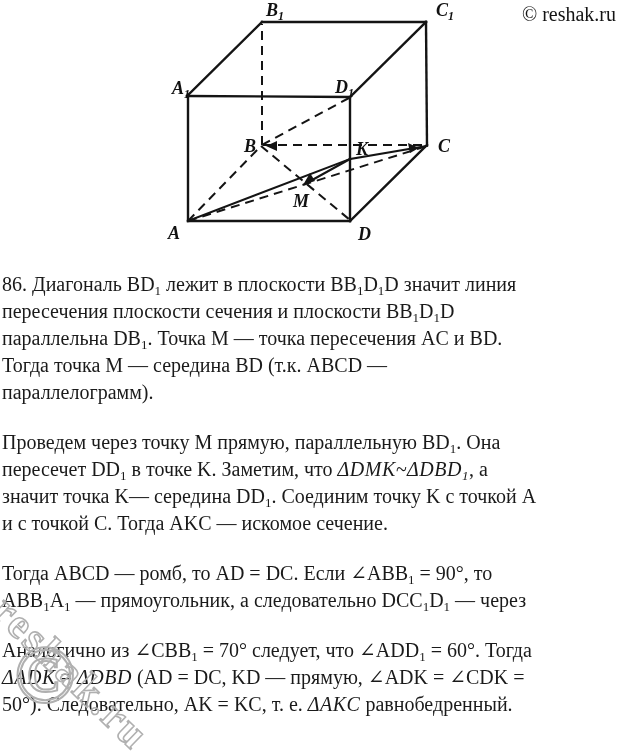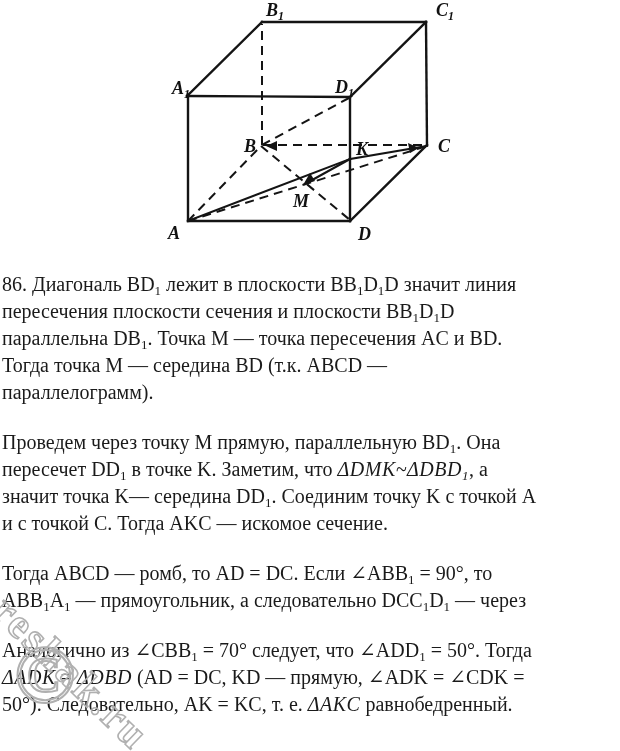--- a/index.html
+++ b/index.html
@@ -27,20 +27,21 @@
            font-size:42px;font-weight:bold;letter-spacing:3px;color:transparent;
            -webkit-text-stroke:1.6px #b0b0b0;white-space:nowrap;pointer-events:none;}
   .wm-c{position:absolute;left:14px;top:634px;font-size:82px;font-weight:normal;color:transparent;
         -webkit-text-stroke:2px #b0b0b0;pointer-events:none;line-height:1;}
 </style>
 </head>
 <body>
 
 <div class="page">
 
+  <div class="wm-top">© reshak.ru</div>
 
   <svg class="fig" viewBox="0 0 620 255">
 
     <line class="dash" x1="262" y1="145" x2="262" y2="24"></line>
     <line class="dash" x1="188" y1="221" x2="261" y2="146"></line>
     <line class="dash" x1="263" y1="145" x2="425" y2="145"></line>
     <line class="dash" x1="261" y1="146" x2="350" y2="220"></line>
     <line class="dash" x1="262" y1="145" x2="349" y2="98"></line>
     <line class="dash" x1="188" y1="221" x2="427" y2="146"></line>
 
@@ -71,19 +72,19 @@
     <text class="vlab" x="436" y="16">C<tspan dy="4">1</tspan></text>
     <text class="vlab" x="335" y="93">D<tspan dy="4">1</tspan></text>
     <text class="vlab" x="356" y="155">K</text>
     <text class="vlab" x="293" y="207">M</text>
   </svg>
 
   <div class="sol">
     <p><b>86.</b><span> Диагональ BD</span><sub>1</sub><span> лежит в плоскости BB</span><sub>1</sub><span>D</span><sub>1</sub><span>D значит линия</span><br><span>пересечения плоскости сечения и плоскости BB</span><sub>1</sub><span>D</span><sub>1</sub><span>D</span><br><span>параллельна DB</span><sub>1</sub><span>. Точка M — точка пересечения AC и BD.</span><br><span>Тогда точка M — середина BD (т.к. ABCD —</span><br><span>параллелограмм).</span></p>
     <p><span>Проведем через точку M прямую, параллельную BD</span><sub>1</sub><span>. Она</span><br><span>пересечет DD</span><sub>1</sub><span> в точке K. Заметим, что </span><i class="mi">ΔDMK~ΔDBD</i><sub><i class="mi">1</i></sub><span>, а</span><br><span>значит точка K— середина DD</span><sub>1</sub><span>. Соединим точку K с точкой A</span><br><span>и с точкой C. Тогда AKC — искомое сечение.</span></p>
     <p><span>Тогда ABCD — ромб, то AD = DC. Если ∠ABB</span><sub>1</sub><span> = 90°, то</span><br><span>ABB</span><sub>1</sub><span>A</span><sub>1</sub><span> — прямоугольник, а следовательно DCC</span><sub>1</sub><span>D</span><sub>1</sub><span> — через</span><br></p>
-    <p><span>Аналогично из ∠CBB</span><sub>1</sub><span> = 70° следует, что ∠ADD</span><sub>1</sub><span> = 50°. Тогда</span><br><i class="mi">ΔADK</i><span> = </span><i class="mi">ΔDBD</i><span> (AD = DC, KD — прямую, ∠ADK = ∠CDK =</span><br><span>50°). Следовательно, AK = KC, т. е. </span><i class="mi">ΔAKC</i><span> равнобедренный.</span></p>
+    <p><span>Аналогично из ∠CBB</span><sub>1</sub><span> = 70° следует, что ∠ADD</span><sub>1</sub><span> = 60°. Тогда</span><br><i class="mi">ΔADK</i><span> = </span><i class="mi">ΔDBD</i><span> (AD = DC, KD — прямую, ∠ADK = ∠CDK =</span><br><span>50°). Следовательно, AK = KC, т. е. </span><i class="mi">ΔAKC</i><span> равнобедренный.</span></p>
   </div>
 
   <div class="wm-c">©</div>
   <div class="wm-diag">reshak.ru</div>
 
 </div>
 
 </body></html>

